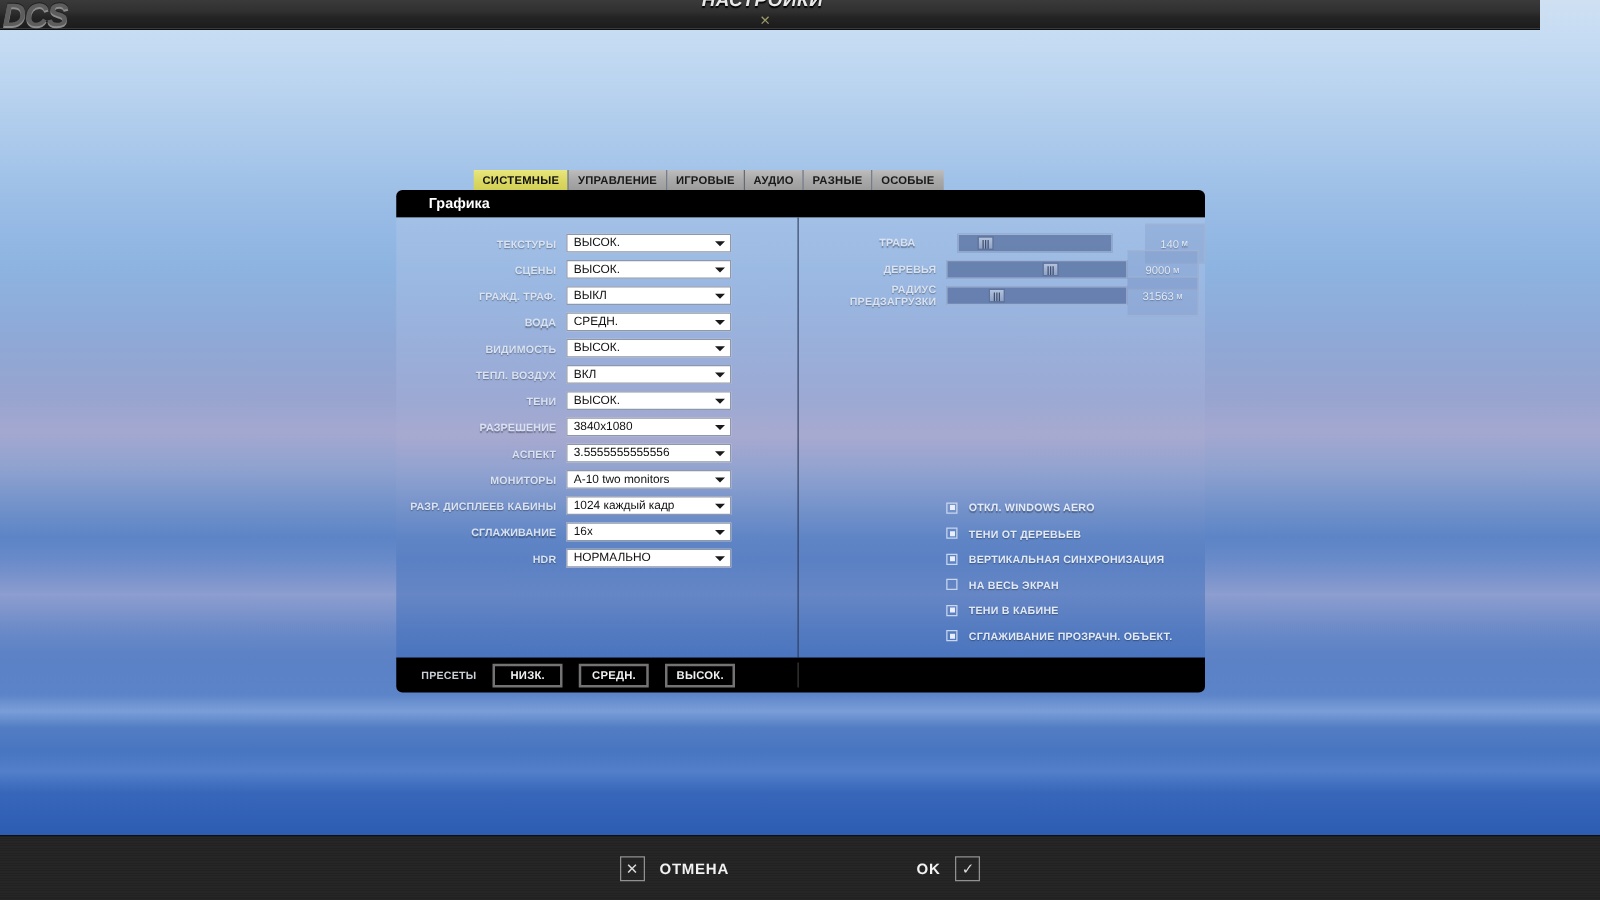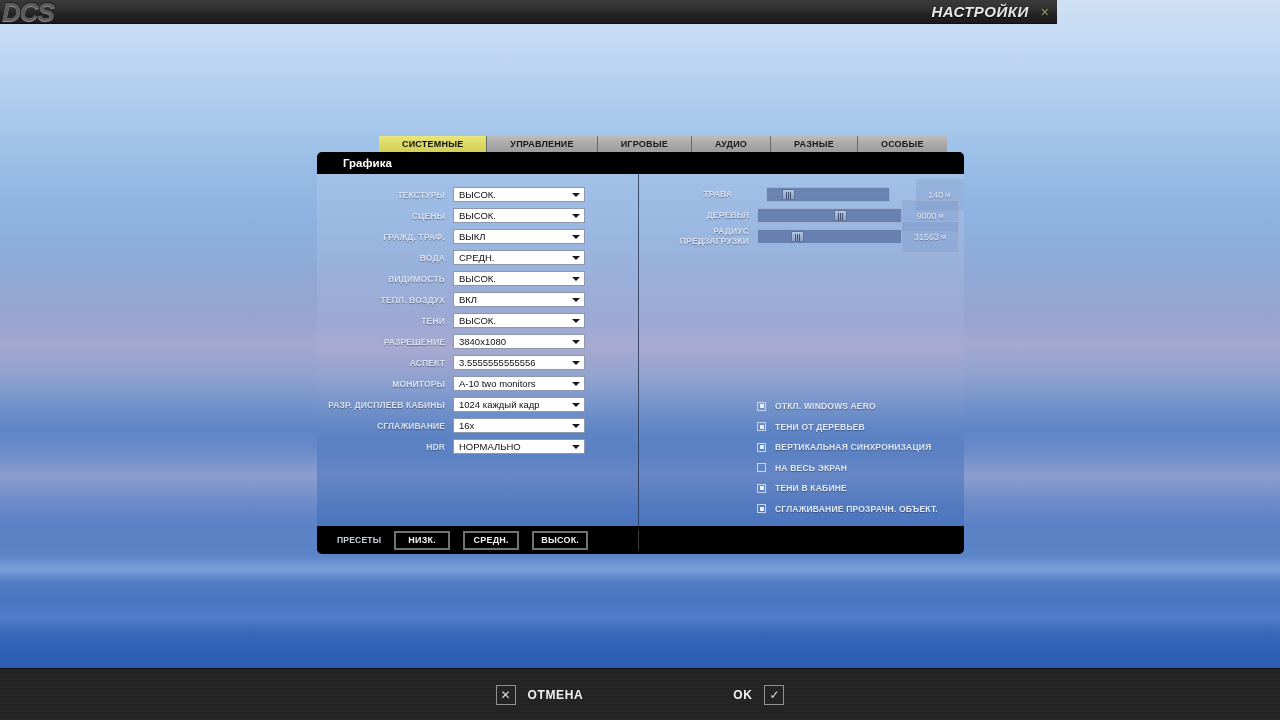--- a/index.html
+++ b/index.html
@@ -45,24 +45,25 @@
     position: absolute; left: 0; right: 0; top: 556px; height: 26px;
     background: linear-gradient(to bottom, rgba(255,255,255,0) 0%, rgba(160,190,235,.45) 50%, rgba(255,255,255,0) 100%);
   }
   #streak2 {
     position: absolute; left: 0; right: 0; top: 600px; height: 34px;
     background: linear-gradient(to bottom, rgba(255,255,255,0) 0%, rgba(120,160,225,.35) 50%, rgba(255,255,255,0) 100%);
   }
 
   
   #topbar {
-    position: absolute; left: 0; top: 0; width: 1057px; height: 24px;
+    position: absolute; left: 0; top: 0; width: 1232px; height: 24px;
     background: linear-gradient(to bottom, #3a3a3a 0%, #303030 40%, #242424 60%, #1b1b1b 100%);
     display: flex; align-items: center; justify-content: flex-end;
     border-bottom: 1px solid #0e0e0e;
+    flex-direction: column;
   }
   #logo {
     position: absolute; left: 0; top: 0; width: 72px; height: 24px;
     display: flex; align-items: center;
     font-family: "Liberation Sans", sans-serif;
     font-weight: bold; font-style: italic;
     font-size: 26px; letter-spacing: -1px;
     color: #5d5d5d;
     text-shadow: 0 1px 0 #8d8d8d, 0 -1px 0 #202020;
     padding-left: 2px;
@@ -84,21 +85,21 @@
   #tabs {
     position: absolute; left: 379px; top: 136px;
     display: flex; align-items: stretch; height: 16px;
     z-index: 5;
   }
   .tab {
     font-size: 9px; font-weight: bold; letter-spacing: .2px;
     color: #1a1a1a;
     background: linear-gradient(to bottom, #bdbdbd 0%, #a9a9a9 50%, #9c9c9c 100%);
     border-right: 1px solid #6a6a6a;
-    padding: 0 23px;
+    padding: 0 7px;
     display: flex; align-items: center; justify-content: center;
     cursor: pointer;
     white-space: nowrap;
   }
   .tab:last-child { border-right: none; }
   .tab.active {
     background: linear-gradient(to bottom, #e9e77e 0%, #dcd965 50%, #d3d055 100%);
     color: #111;
   }
 

